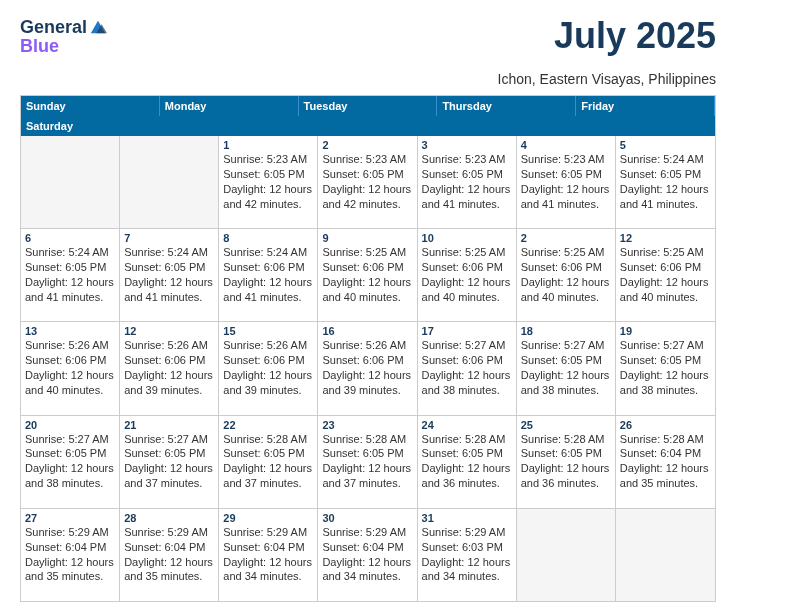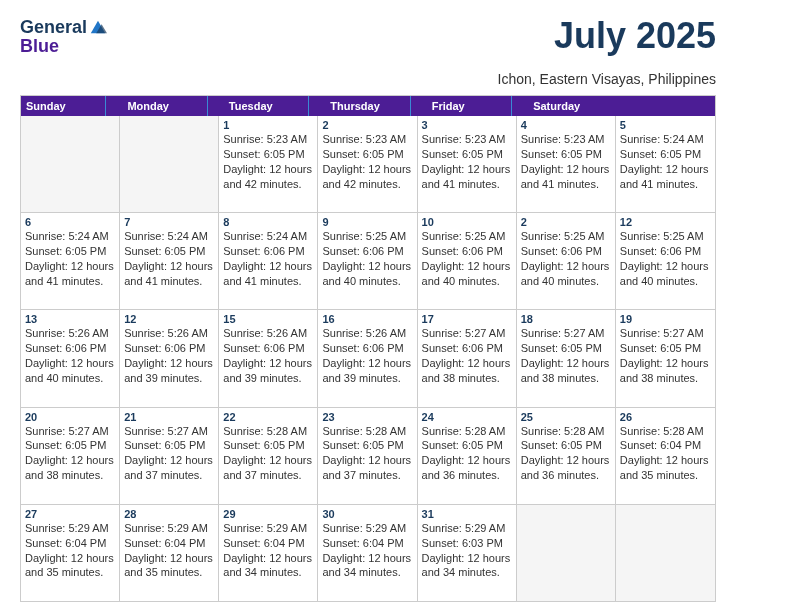--- a/index.html
+++ b/index.html
@@ -30,21 +30,21 @@
     }
     .logo-text {
       display: flex;
       align-items: center;
       font-size: 18px;
       font-weight: bold;
       color: #1a3a5c;
       line-height: 1;
     }
     .logo-general { color: #1a3a5c; }
-    .logo-blue { color: #4c1d95; }
+    .logo-blue { color: #8b5cf6; }
     .logo-icon {
       width: 18px;
       height: 18px;
       margin-left: 2px;
     }
     .header-right {
       text-align: right;
     }
     .month-title {
       font-size: 36px;
@@ -58,23 +58,22 @@
       margin-top: 17px;
     }
     .calendar {
       flex: 1;
       display: flex;
       flex-direction: column;
       border: 1px solid #ccc;
     }
     .cal-header {
       display: grid;
-      grid-template-columns: repeat(7, 1fr);
-      background: #4c1d95;
-      gap: 16px;
+      grid-template-columns: repeat(5, 1fr);
+      background: #0369a1;
     }
     .cal-header-cell {
       color: #fff;
       font-size: 11px;
       font-weight: bold;
       padding: 4px 5px;
       text-align: left;
       border-right: 1px solid #3a8ad4;
     }
     .cal-header-cell:last-child { border-right: none; }

